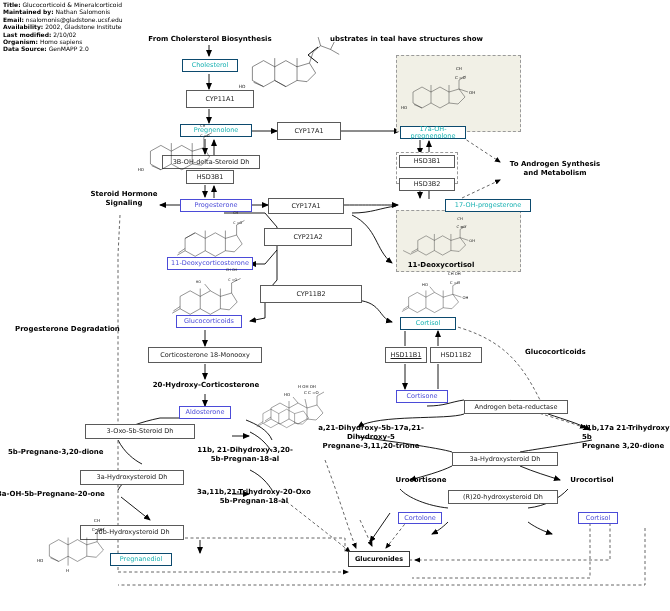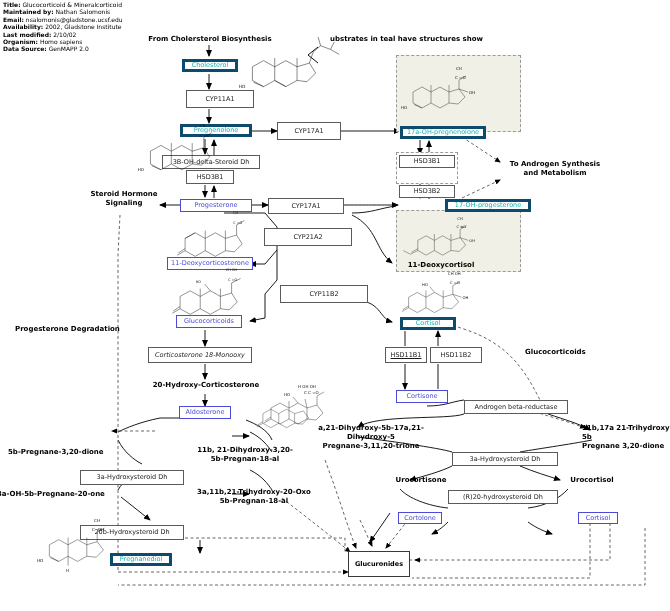--- a/index.html
+++ b/index.html
@@ -15,21 +15,21 @@
   
   .lbl{font-size:7px;font-weight:bold;color:#000;line-height:9px;text-align:center;}
   .lbl.left{text-align:left;}
   
   .gbox{background:#ffffff;border:1px solid #5a5a5a;font-size:6.5px;color:#1a1a1a;
         display:flex;align-items:center;justify-content:center;text-align:center;
         line-height:7px;box-sizing:border-box;}
   
   .mbox{background:#ffffff;display:flex;align-items:center;justify-content:center;
         text-align:center;font-size:6.5px;line-height:7px;box-sizing:border-box;}
-  .mbox.teal{border:3px solid #0c4a6e;color:#19b2b2;}
+  .mbox.teal{border:1px solid #0c4a6e;color:#19b2b2;}
   .mbox.blue{border:1px solid #4b4bd8;color:#4b4bd8;}
   .mbox.black{border:1px solid #3a3a3a;color:#000;font-weight:bold;}
   
   .spanel{background:#f1f0e6;border:1px dashed #9a9a9a;box-sizing:border-box;}
   .sgroup-dash{border:1px dashed #9a9a9a;box-sizing:border-box;background:#fff;padding:2px;}
   svg.draw{position:absolute;left:0;top:0;width:670px;height:611px;overflow:visible;}
 </style>
 </head>
 <body>
 
@@ -166,62 +166,63 @@
 and Metabolism</div>
   <div class="abs lbl left" style="left:330px;top:35px;width:200px;">ubstrates in teal have structures show</div>
   <div class="abs lbl" style="left:84px;top:190px;width:80px;white-space:pre-line;">Steroid Hormone
 Signaling</div>
   <div class="abs lbl left" style="left:15px;top:325px;width:140px;">Progesterone Degradation</div>
   <div class="abs lbl left" style="left:525px;top:348px;width:90px;">Glucocorticoids</div>
 
   <div class="abs mbox teal" style="left:182px;top:59px;width:56px;height:13px;">Cholesterol</div>
   <div class="abs mbox teal" style="left:180px;top:124px;width:72px;height:13px;">Pregnenolone</div>
   <div class="abs mbox blue" style="left:180px;top:199px;width:72px;height:13px;">Progesterone</div>
-  <div class="abs mbox teal" style="left:400px;top:126px;width:86px;height:13px;">17a-OH-pregnenolone</div>
+  <div class="abs mbox teal" style="left:400px;top:126px;width:66px;height:13px;">17a-OH-pregnenolone</div>
   <div class="abs mbox teal" style="left:400px;top:199px;width:86px;height:13px;margin-left:45px;">17-OH-progesterone</div>
   <div class="abs mbox blue" style="left:167px;top:257px;width:86px;height:13px;">11-Deoxycorticosterone</div>
   <div class="abs mbox blue" style="left:176px;top:315px;width:66px;height:13px;">Glucocorticoids</div>
   <div class="abs lbl" style="left:398px;top:261px;width:86px;">11-Deoxycortisol</div>
   <div class="abs mbox teal" style="left:400px;top:317px;width:56px;height:13px;">Cortisol</div>
   <div class="abs lbl" style="left:150px;top:381px;width:112px;">20-Hydroxy-Corticosterone</div>
   <div class="abs mbox blue" style="left:179px;top:406px;width:52px;height:13px;">Aldosterone</div>
   <div class="abs mbox blue" style="left:396px;top:390px;width:52px;height:13px;">Cortisone</div>
   <div class="abs mbox teal" style="left:110px;top:553px;width:62px;height:13px;">Pregnanediol</div>
   <div class="abs mbox blue" style="left:398px;top:512px;width:44px;height:12px;">Cortolone</div>
   <div class="abs mbox blue" style="left:578px;top:512px;width:40px;height:12px;">Cortisol</div>
-  <div class="abs mbox black" style="left:348px;top:551px;width:62px;height:26px;">Glucuronides</div>
+  <div class="abs mbox black" style="left:348px;top:551px;width:62px;height:16px;">Glucuronides</div>
 
   <div class="abs lbl" style="left:390px;top:476px;width:62px;">Urocortisone</div>
   <div class="abs lbl" style="left:562px;top:476px;width:60px;">Urocortisol</div>
   <div class="abs lbl left" style="left:8px;top:448px;width:104px;">5b-Pregnane-3,20-dione</div>
   <div class="abs lbl" style="left:186px;top:446px;width:118px;white-space:pre-line;">11b, 21-Dihydroxy-3,20-
 5b-Pregnan-18-al</div>
   <div class="abs lbl left" style="left:-3px;top:490px;width:112px;">3a-OH-5b-Pregnane-20-one</div>
   <div class="abs lbl" style="left:190px;top:488px;width:128px;white-space:pre-line;">3a,11b,21-Trihydroxy-20-Oxo
 5b-Pregnan-18-al</div>
   <div class="abs lbl" style="left:300px;top:424px;width:142px;white-space:pre-line;">a,21-Dihydroxy-5b-17a,21-Dihydroxy-5
 Pregnane-3,11,20-trione</div>
   <div class="abs lbl left" style="left:582px;top:424px;width:95px;white-space:pre-line;">11b,17a 21-Trihydroxy-5b
 Pregnane 3,20-dione</div>
 
   <div class="abs gbox" style="left:186px;top:90px;width:68px;height:18px;">CYP11A1</div>
   <div class="abs gbox" style="left:277px;top:122px;width:64px;height:18px;">CYP17A1</div>
   <div class="abs gbox" style="left:162px;top:155px;width:98px;height:14px;">3B-OH-delta-Steroid Dh</div>
   <div class="abs gbox" style="left:186px;top:170px;width:48px;height:14px;">HSD3B1</div>
   <div class="abs gbox" style="left:268px;top:198px;width:76px;height:16px;">CYP17A1</div>
   <div class="abs gbox" style="left:264px;top:228px;width:88px;height:18px;">CYP21A2</div>
-  <div class="abs gbox" style="left:280px;top:285px;width:88px;height:18px;">CYP11B2</div>
+  <div class="abs gbox" style="left:260px;top:285px;width:102px;height:18px;">CYP11B2</div>
   <div class="abs sgroup-dash" style="left:396px;top:152px;width:62px;height:32px;">
     <div class="gbox" style="width:100%;height:13px;">HSD3B1</div>
-    <div class="gbox" style="width:100%;height:13px;margin-top:17px;">HSD3B2</div>
+    <div class="gbox" style="width:100%;height:13px;margin-top:10px;">HSD3B2</div>
   </div>
-  <div class="abs gbox" style="left:148px;top:347px;width:104px;height:16px;font-style:italic;">Corticosterone 18-Monooxy</div>
+  <div class="abs gbox" style="left:148px;top:347px;width:114px;height:16px;">Corticosterone 18-Monooxy</div>
   <div class="abs gbox" style="left:385px;top:347px;width:42px;height:16px;text-decoration:underline;">HSD11B1</div>
   <div class="abs gbox" style="left:430px;top:347px;width:52px;height:16px;">HSD11B2</div>
   <div class="abs gbox" style="left:464px;top:400px;width:104px;height:14px;">Androgen beta-reductase</div>
+  <div class="abs gbox" style="left:85px;top:424px;width:110px;height:15px;">3-Oxo-5b-Steroid Dh</div>
   <div class="abs gbox" style="left:80px;top:470px;width:104px;height:15px;">3a-Hydroxysteroid Dh</div>
   <div class="abs gbox" style="left:452px;top:452px;width:106px;height:14px;">3a-Hydroxysteroid Dh</div>
   <div class="abs gbox" style="left:80px;top:525px;width:104px;height:15px;">20b-Hydroxysteroid Dh</div>
   <div class="abs gbox" style="left:448px;top:490px;width:110px;height:14px;">(R)20-hydroxysteroid Dh</div>
 
   <svg class="draw" viewBox="0 0 670 611" xmlns="http://www.w3.org/2000/svg">
     <g stroke="#111" stroke-width="0.8" fill="none" stroke-linejoin="round">
 
       <g transform="translate(240,42) scale(0.62)">
         <path d="M20,62 L20,40 L38,30 L56,40 L56,62 L38,72 Z"></path>

